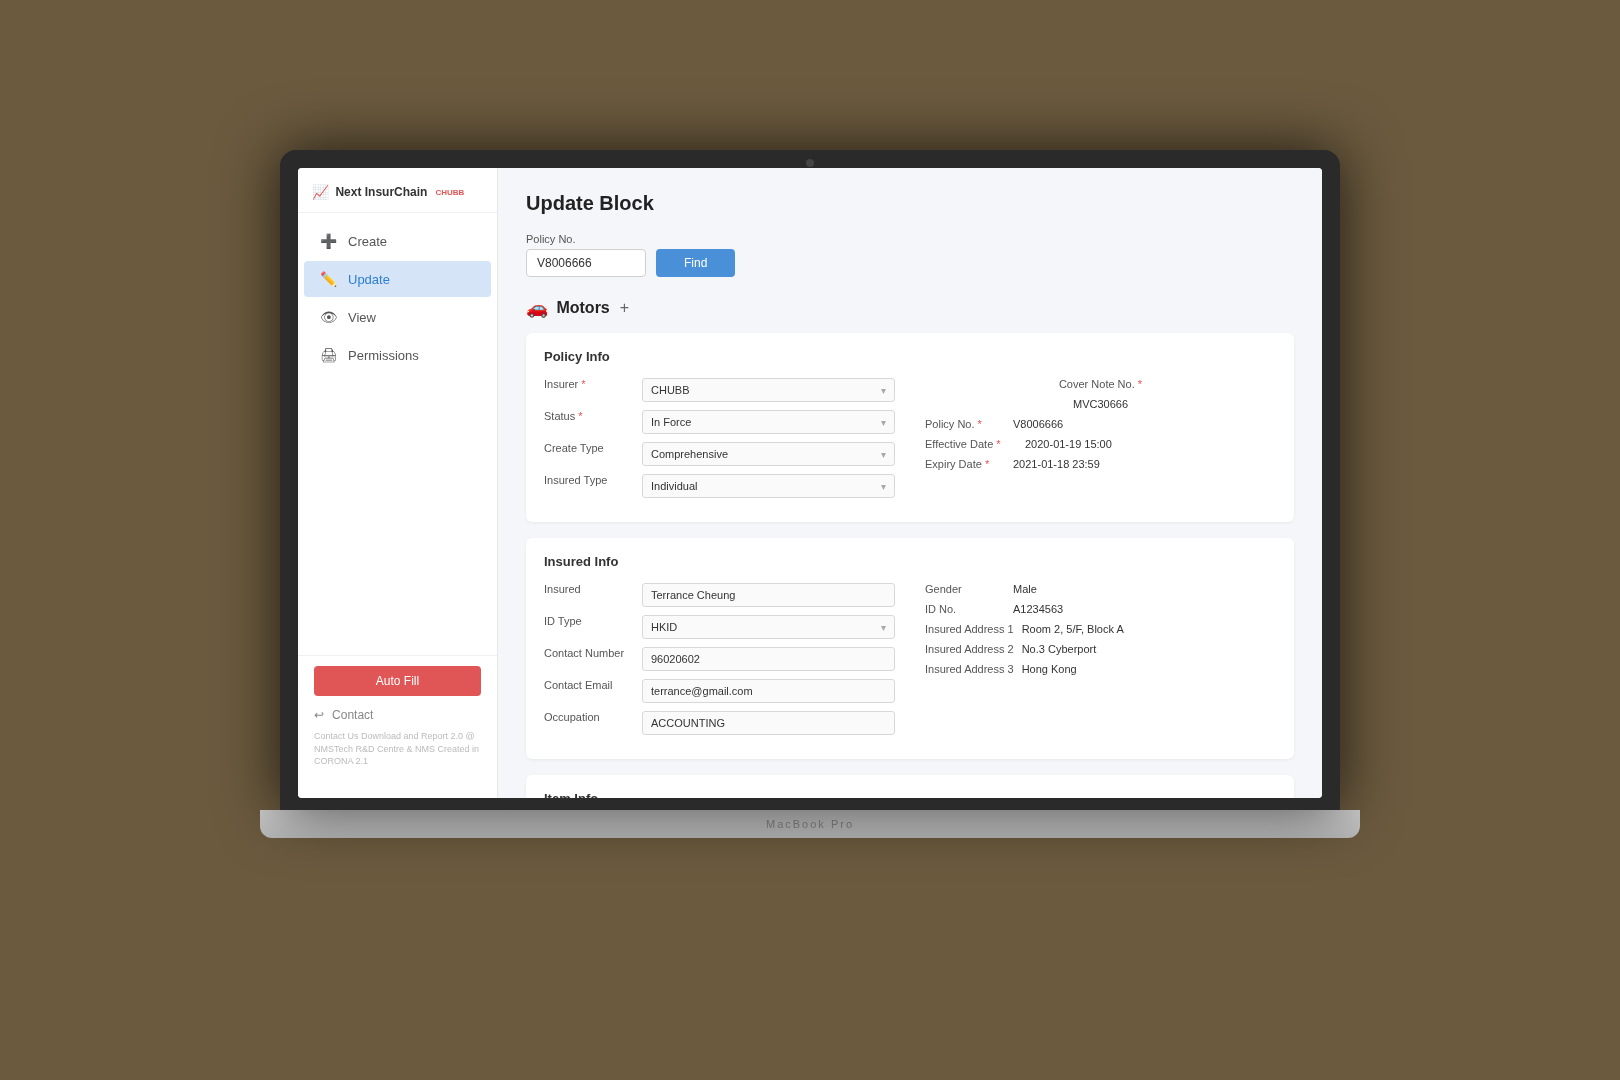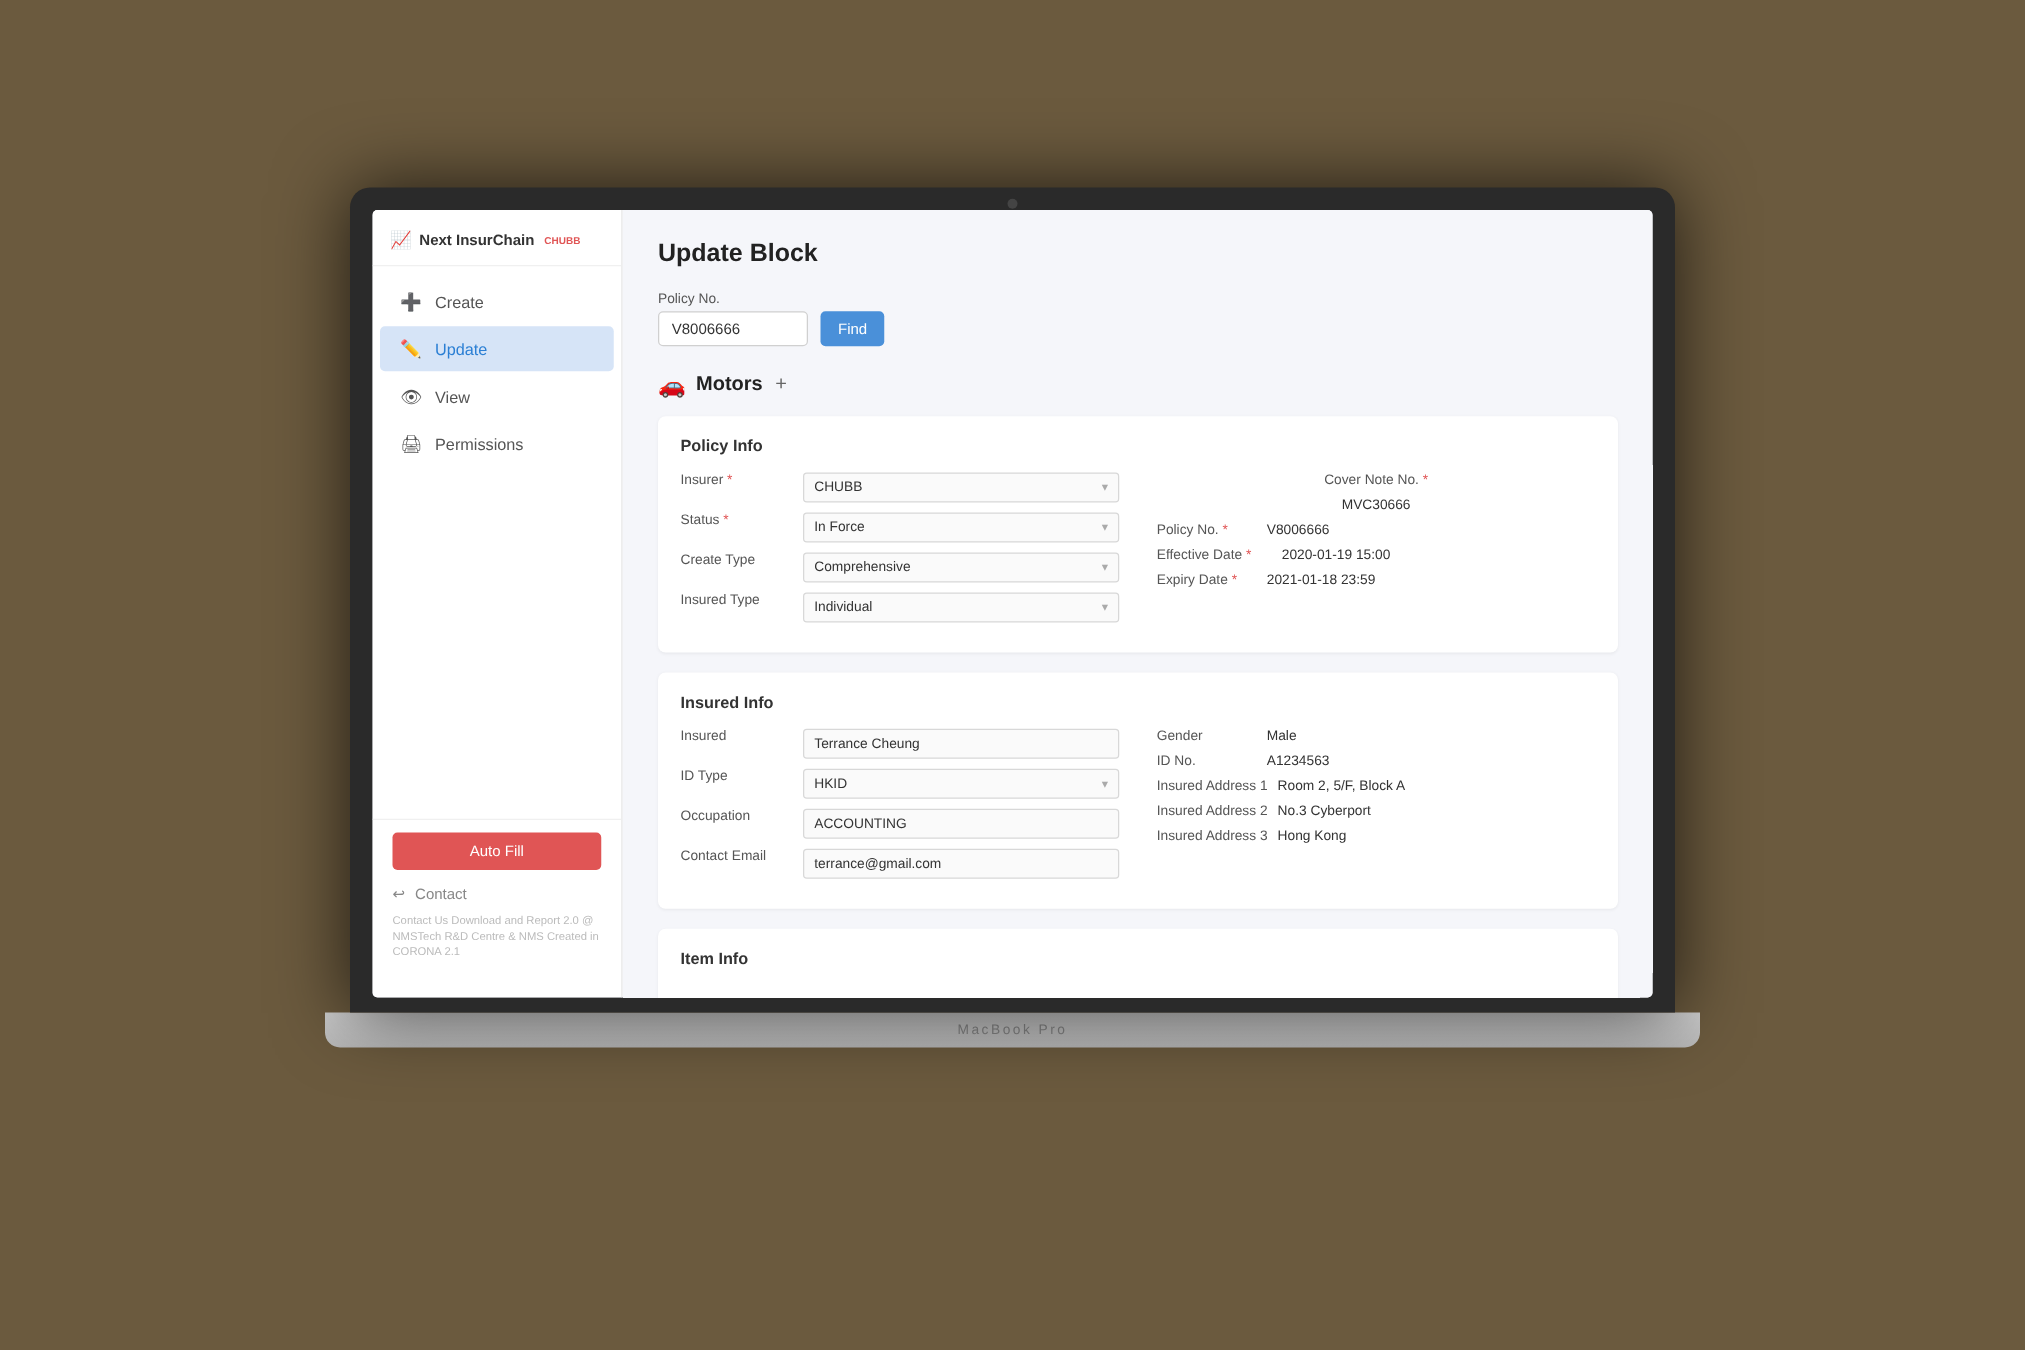--- a/index.html
+++ b/index.html
@@ -212,21 +212,21 @@
       color: #333;
       background: #fff;
       height: 28px;
     }
 
     .find-btn {
       background: #4a90d9;
       color: white;
       border: none;
       border-radius: 4px;
-      padding: 5px 14px;
+      padding: 5px 28px;
       font-size: 12px;
       cursor: pointer;
       height: 28px;
     }
 
     
     .section-header {
       display: flex;
       align-items: center;
       gap: 8px;
@@ -467,26 +467,30 @@
                 <input class="form-value" type="text" style="width: 140px; border: 1px solid rgb(216, 216, 216); border-radius: 3px; padding: 4px 8px; font-size: 11px; height: 24px;" value="Terrance Cheung">
               </div>
               <div class="form-row" style="margin-bottom:8px;">
                 <span class="form-label">ID Type</span>
                 <div class="form-value form-value-select" style="width:140px;">
                   <span>HKID</span>
                   <span class="select-arrow">▾</span>
                 </div>
               </div>
               <div class="form-row" style="margin-bottom:8px;">
+                <span class="form-label">Contact Number</span>
+                <input class="form-value" type="text" style="width: 140px; border: 1px solid rgb(216, 216, 216); border-radius: 3px; padding: 4px 8px; font-size: 11px; height: 24px;" value="96020602">
+              </div>
+              <div class="form-row" style="margin-bottom:8px;">
+                <span class="form-label">Contact Email</span>
+                <input class="form-value" type="text" style="width: 140px; border: 1px solid rgb(216, 216, 216); border-radius: 3px; padding: 4px 8px; font-size: 11px; height: 24px;" value="terrance@gmail.com">
+              </div>
+              <div class="form-row" style="margin-bottom:8px;">
                 <span class="form-label">Occupation</span>
                 <input class="form-value" type="text" style="width: 140px; border: 1px solid rgb(216, 216, 216); border-radius: 3px; padding: 4px 8px; font-size: 11px; height: 24px;" value="ACCOUNTING">
-              </div>
-              <div class="form-row" style="margin-bottom:8px;">
-                <span class="form-label">Contact Email</span>
-                <input class="form-value" type="text" style="width: 140px; border: 1px solid rgb(216, 216, 216); border-radius: 3px; padding: 4px 8px; font-size: 11px; height: 24px;" value="terrance@gmail.com">
               </div>
             </div>
 
             <div>
               <div class="right-col-row" style="margin-bottom:8px;">
                 <span class="right-label">Gender</span>
                 <span class="right-value">Male</span>
               </div>
               <div class="right-col-row" style="margin-bottom:8px;">
                 <span class="right-label">ID No.</span>

